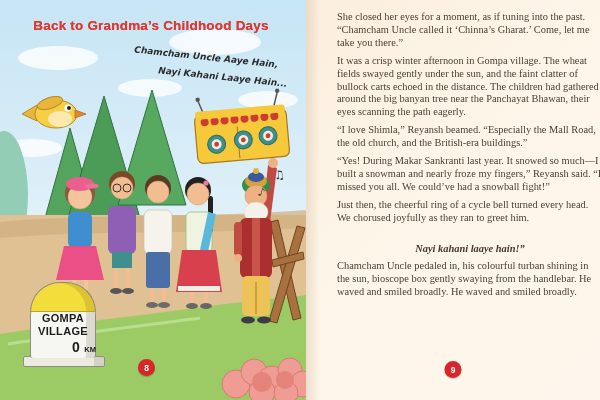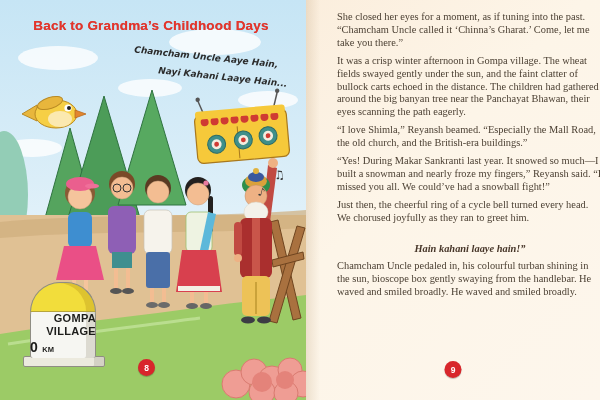--- a/index.html
+++ b/index.html
@@ -19,23 +19,23 @@
   .tagline.l2 { top:72px; left:158px; }
 
   .milestone { position:absolute; left:30px; top:282px; width:66px; height:76px;
     background:#f6f6f2; border:1.5px solid #8f8d83; border-bottom:none; border-radius:33px 33px 3px 3px;
     box-shadow:inset -9px 0 0 #dcdad1; }
   .milestone-cap { position:absolute; left:-1.5px; top:-1.5px; width:66px; height:30px;
     background:#f2dd3b; border:1.5px solid #8f8d83; border-bottom:1px solid #b7a53a; border-radius:33px 33px 0 0;
     box-shadow:inset -9px 0 0 #ddc32f; }
   .milestone-base { position:absolute; left:23px; top:356px; width:82px; height:11px;
     background:#eceade; border:1.5px solid #8f8d83; border-radius:2px; box-shadow:inset -10px 0 0 #d4d2c5; }
-  .milestone-text { position:absolute; left:30px; top:312px; width:66px; text-align:right;
+  .milestone-text { position:absolute; left:30px; top:312px; width:66px; text-align:center;
     font-weight:bold; color:#1c1c1a; line-height:13px; font-size:11px; letter-spacing:.3px; }
-  .milestone-dist { position:absolute; left:30px; top:338px; width:66px; text-align:left; color:#1c1c1a; }
+  .milestone-dist { position:absolute; left:30px; top:338px; width:66px; text-align:right; color:#1c1c1a; }
   .milestone-dist .zero { font-weight:bold; font-size:14px; }
   .milestone-dist .unit { font-weight:bold; font-size:7.5px; }
 
   .music-note { position:absolute; color:#3a3a3a; font-family:"DejaVu Sans",sans-serif; }
   .music-note.n1 { top:186px; left:258px; font-size:11px; transform:rotate(14deg); }
   .music-note.n2 { top:168px; left:274px; font-size:12px; transform:rotate(-8deg); }
 
   .page-num { position:absolute; width:17px; height:17px; border-radius:50%; background:#d8262b;
     color:#fff; font-size:8.5px; font-weight:bold; display:flex; align-items:center; justify-content:center;
     box-shadow:0 1px 1px rgba(0,0,0,.25); }
@@ -247,20 +247,20 @@
 
   <div class="page-right">
     <div class="text-col">
       <p class="para">She closed her eyes for a moment, as if tuning into the past. “Chamcham Uncle called it ‘Chinna’s Gharat.’ Come, let me take you there.”</p>
       <p class="para">It was a crisp winter afternoon in Gompa village. The wheat fields swayed gently under the sun, and the faint clatter of bullock carts echoed in the distance. The children had gathered around the big banyan tree near the Panchayat Bhawan, their eyes scanning the path eagerly.</p>
       <p class="para">“I love Shimla,” Reyansh beamed. “Especially the Mall Road, the old church, and the British-era buildings.”</p>
       <p class="para">“Yes! During Makar Sankranti last year. It snowed so much—I built a snowman and nearly froze my fingers,” Reyansh said. “I missed you all. We could’ve had a snowball fight!”</p>
       <p class="para">Just then, the cheerful ring of a cycle bell turned every head. We chorused joyfully as they ran to greet him.</p>
       <p class="para verse">
         <br>
-        <span>Hain kahani laaye hain!”</span>
+        <span>Nayi kahani laaye hain!”</span>
       </p>
       <p class="para">Chamcham Uncle pedaled in, his colourful turban shining in the sun, bioscope box gently swaying from the handlebar. He waved and smiled broadly. He waved and smiled broadly.</p>
     </div>
     <div class="page-num right">9</div>
   </div>
 
 </div>
 
 </body></html>

